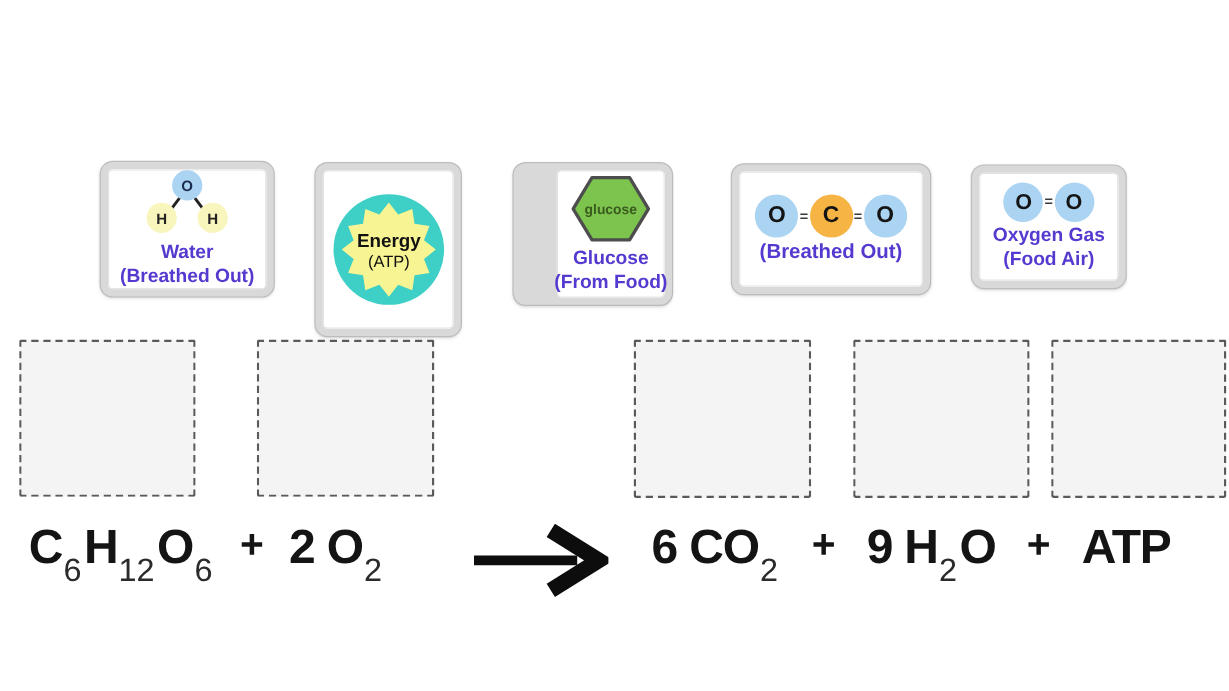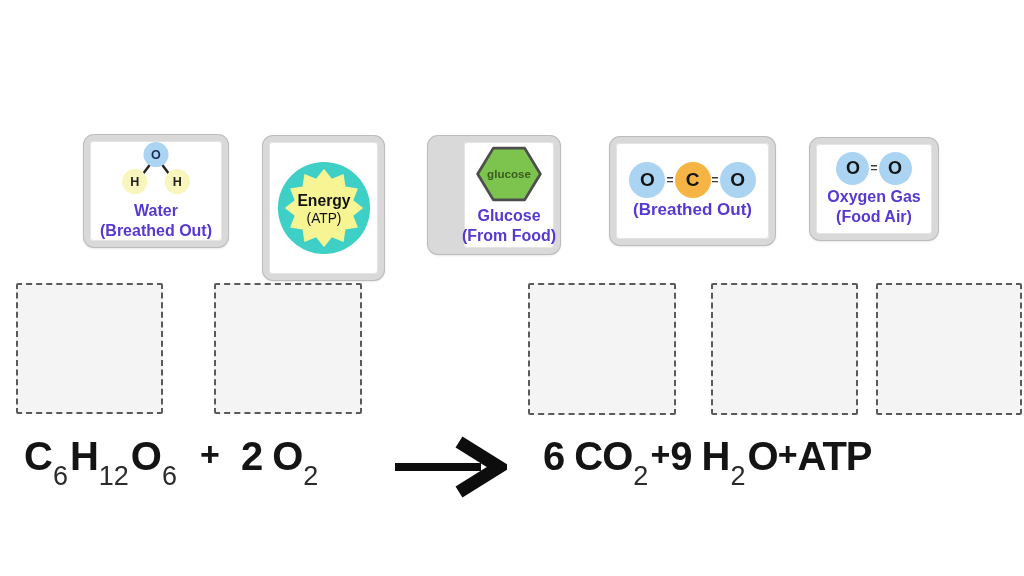--- a/index.html
+++ b/index.html
@@ -34,21 +34,21 @@
   .bond{font-size:12px;font-weight:700;color:#3a3a3a;margin:0 1px;}
   
   .dropzone{
     position:absolute;border:2px dashed #5a5a5a;background:#f4f4f4;border-radius:2px;
     box-sizing:border-box;
   }
   
   .equation{position:absolute;left:0;top:424px;width:974px;height:70px;color:#141414;margin-top:10px;}
   .eq-group{position:absolute;top:0;display:flex;align-items:flex-start;}
   .eq-reactants{left:24px;gap:21px;}
-  .eq-products{left:543px;}
+  .eq-products{left:543px;gap:26px;}
   .formula{white-space:nowrap;}
   .big{font-size:40px;font-weight:700;white-space:pre;letter-spacing:-1px;}
   .sub{font-size:27px;font-weight:400;color:#2b2b2b;vertical-align:-15px;margin:0 2px 0 1px;}
   .plus{font-size:34px;font-weight:700;transform:translateY(1px);display:inline-block;}
   .eq-arrow{position:absolute;left:393px;top:2px;}
 </style>
 </head>
 <body>
 
 <div class="stage">

